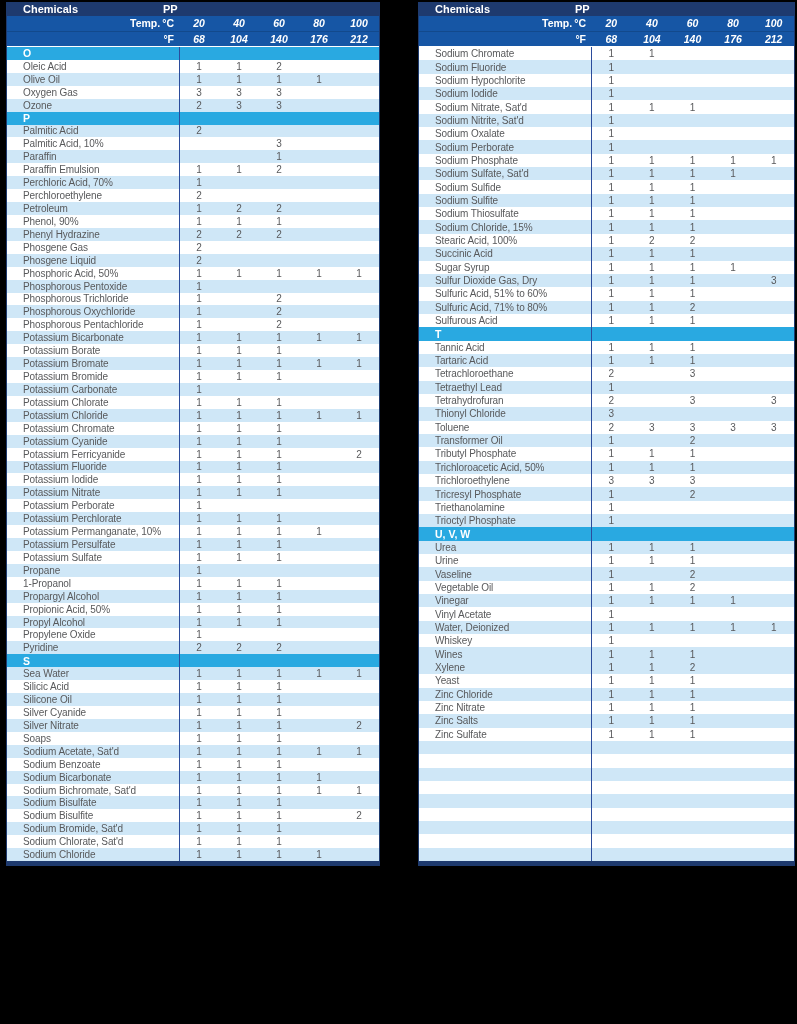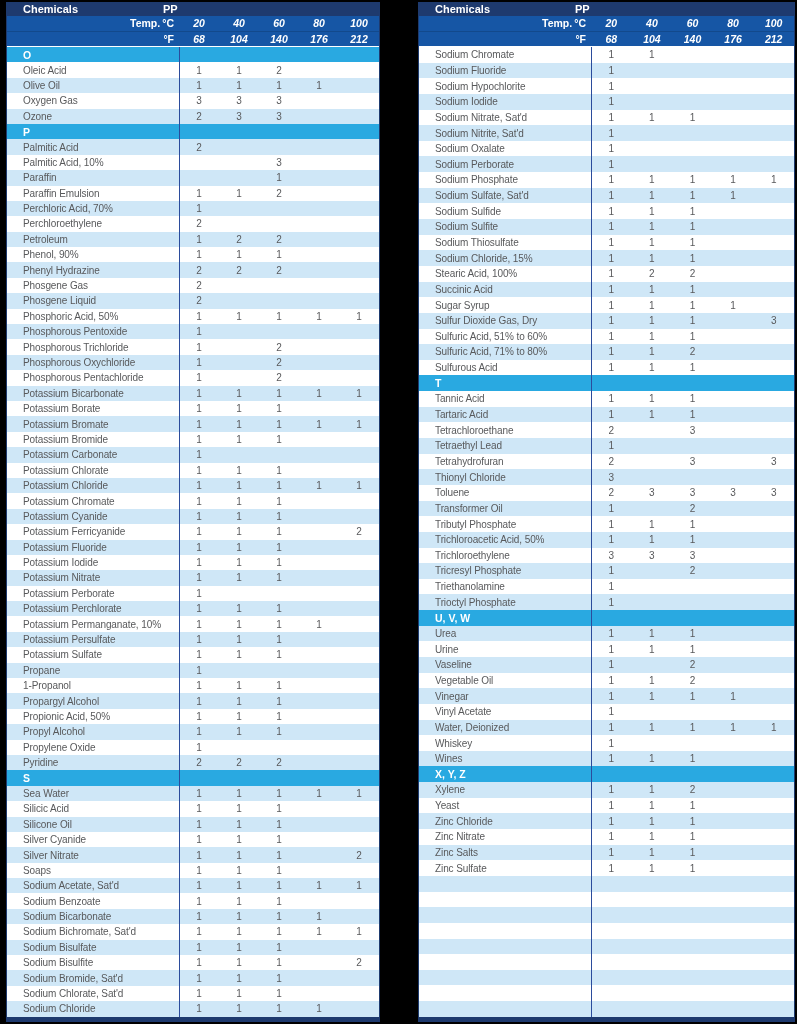--- a/index.html
+++ b/index.html
@@ -13,21 +13,21 @@
     --divider-blue:#2B4C9C;
   }
   *{box-sizing:border-box;}
   html,body{margin:0;padding:0;}
   body{
     width:797px;height:1024px;position:relative;overflow:hidden;
     background:var(--page-bg);
     font-family:"Liberation Sans", sans-serif;
   }
   .chem-table{
-    position:absolute;top:2px;height:1020px;
+    position:absolute;top:2px;height:864px;
     display:flex;flex-direction:column;
     border-left:1px solid var(--header-navy);
     border-right:1px solid var(--header-navy);
     border-bottom:5px solid var(--header-navy);
     background:var(--row-white);
   }
   #table-left{left:6px;width:374px;}
   #table-right{left:418px;width:377px;}
 
   .title-bar{
@@ -1186,23 +1186,20 @@
       <div class="row blue">
         <div class="name-cell">Wines</div>
         <div class="vals">
           <div class="val-cell">1</div>
           <div class="val-cell">1</div>
           <div class="val-cell">1</div>
           <div class="val-cell"></div>
           <div class="val-cell"></div>
         </div>
       </div>
-      <div class="row section">
-        <div class="section-label">X, Y, Z</div>
-      </div>
       <div class="row blue">
         <div class="name-cell">Xylene</div>
         <div class="vals">
           <div class="val-cell">1</div>
           <div class="val-cell">1</div>
           <div class="val-cell">2</div>
           <div class="val-cell"></div>
           <div class="val-cell"></div>
         </div>
       </div>

